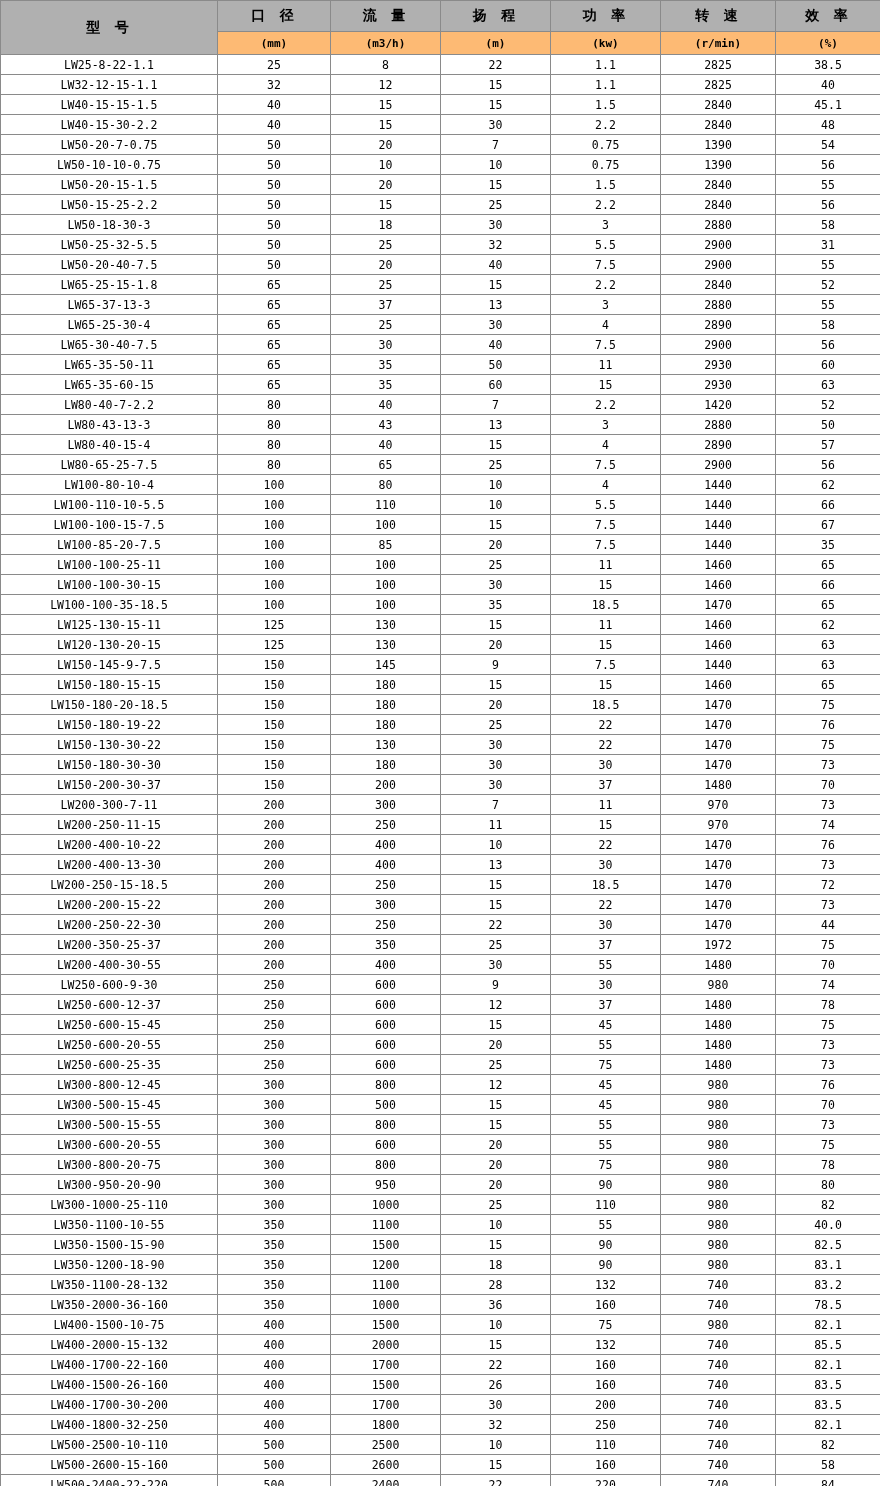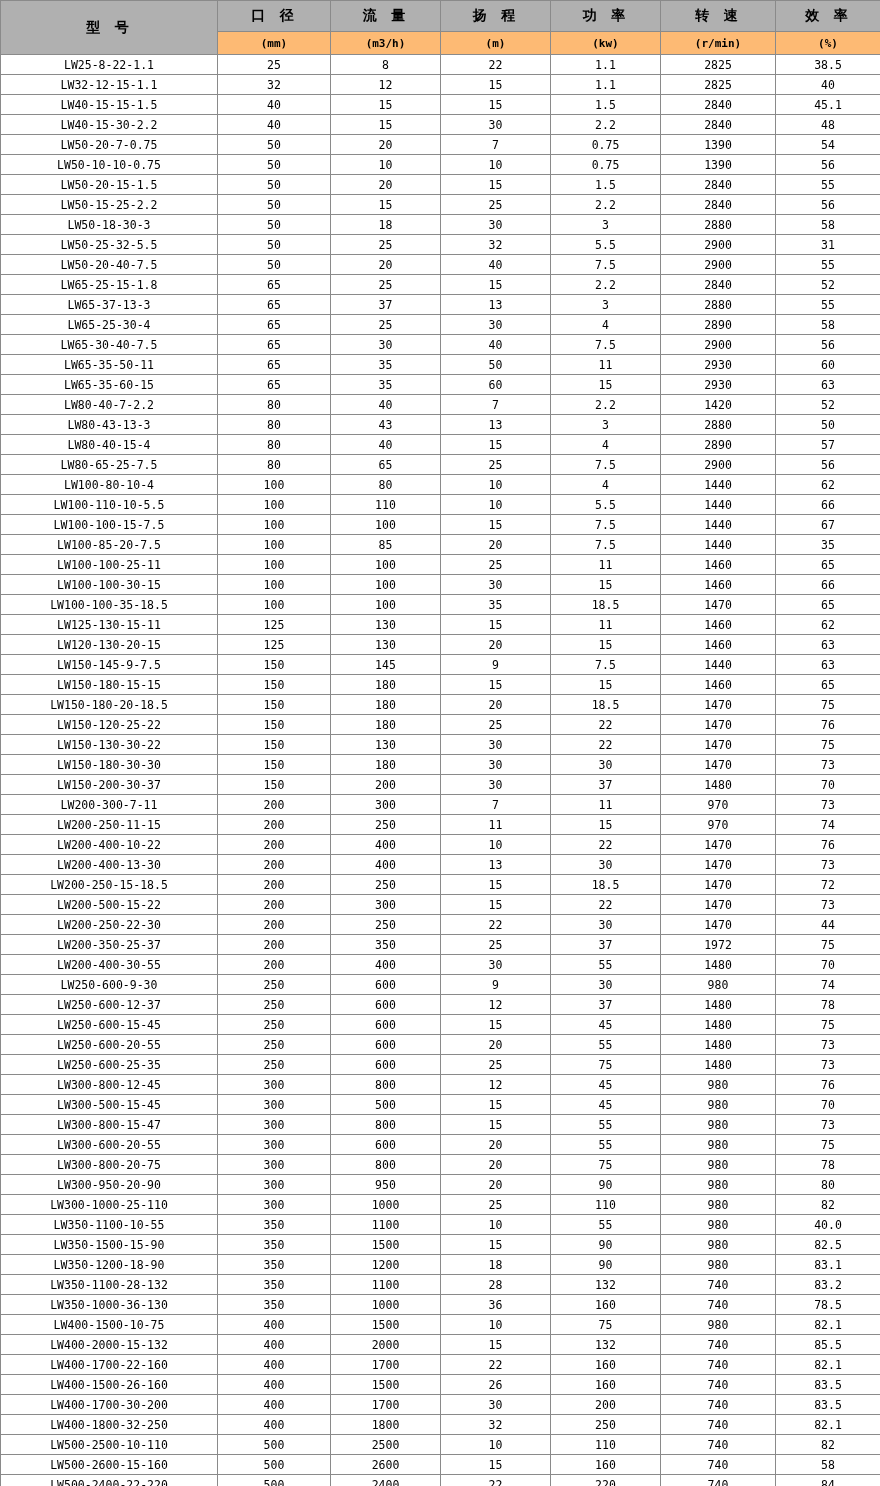--- a/index.html
+++ b/index.html
@@ -378,21 +378,21 @@
       <tr>
         <td class="model">LW150-180-20-18.5</td>
         <td>150</td>
         <td>180</td>
         <td>20</td>
         <td>18.5</td>
         <td>1470</td>
         <td>75</td>
       </tr>
       <tr>
-        <td class="model">LW150-120-25-22</td>
+        <td class="model">LW150-180-19-22</td>
         <td>150</td>
         <td>180</td>
         <td>25</td>
         <td>22</td>
         <td>1470</td>
         <td>76</td>
       </tr>
       <tr>
         <td class="model">LW150-130-30-22</td>
         <td>150</td>
@@ -459,21 +459,21 @@
       <tr>
         <td class="model">LW200-250-15-18.5</td>
         <td>200</td>
         <td>250</td>
         <td>15</td>
         <td>18.5</td>
         <td>1470</td>
         <td>72</td>
       </tr>
       <tr>
-        <td class="model">LW200-500-15-22</td>
+        <td class="model">LW200-200-15-22</td>
         <td>200</td>
         <td>300</td>
         <td>15</td>
         <td>22</td>
         <td>1470</td>
         <td>73</td>
       </tr>
       <tr>
         <td class="model">LW200-250-22-30</td>
         <td>200</td>
@@ -558,21 +558,21 @@
       <tr>
         <td class="model">LW300-500-15-45</td>
         <td>300</td>
         <td>500</td>
         <td>15</td>
         <td>45</td>
         <td>980</td>
         <td>70</td>
       </tr>
       <tr>
-        <td class="model">LW300-800-15-47</td>
+        <td class="model">LW300-500-15-55</td>
         <td>300</td>
         <td>800</td>
         <td>15</td>
         <td>55</td>
         <td>980</td>
         <td>73</td>
       </tr>
       <tr>
         <td class="model">LW300-600-20-55</td>
         <td>300</td>
@@ -639,21 +639,21 @@
       <tr>
         <td class="model">LW350-1100-28-132</td>
         <td>350</td>
         <td>1100</td>
         <td>28</td>
         <td>132</td>
         <td>740</td>
         <td>83.2</td>
       </tr>
       <tr>
-        <td class="model">LW350-1000-36-130</td>
+        <td class="model">LW350-2000-36-160</td>
         <td>350</td>
         <td>1000</td>
         <td>36</td>
         <td>160</td>
         <td>740</td>
         <td>78.5</td>
       </tr>
       <tr>
         <td class="model">LW400-1500-10-75</td>
         <td>400</td>

